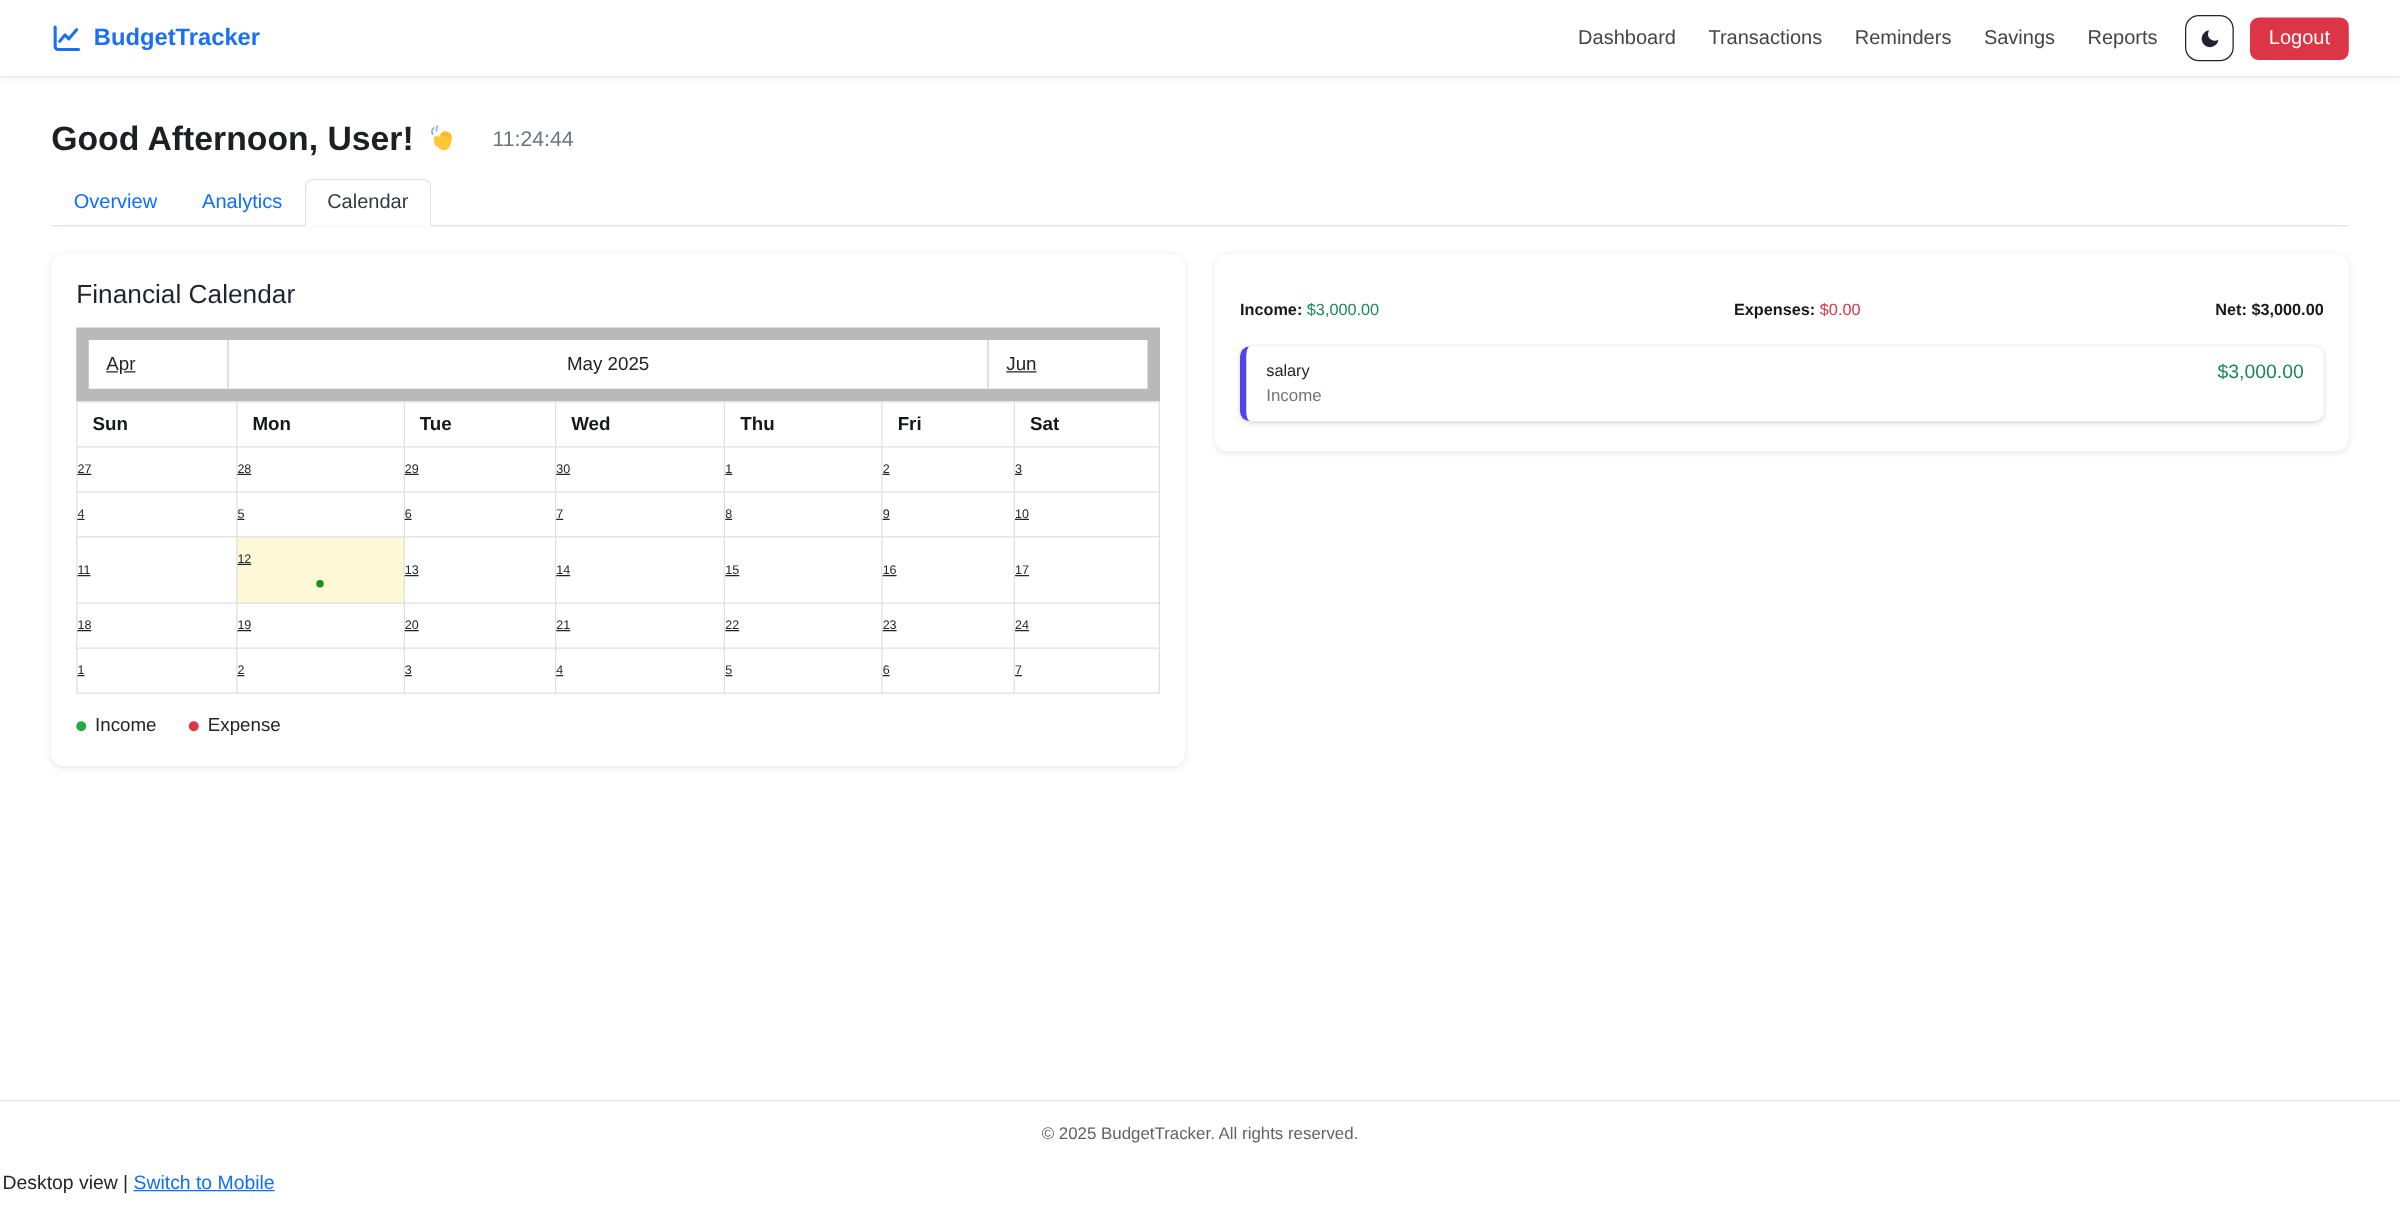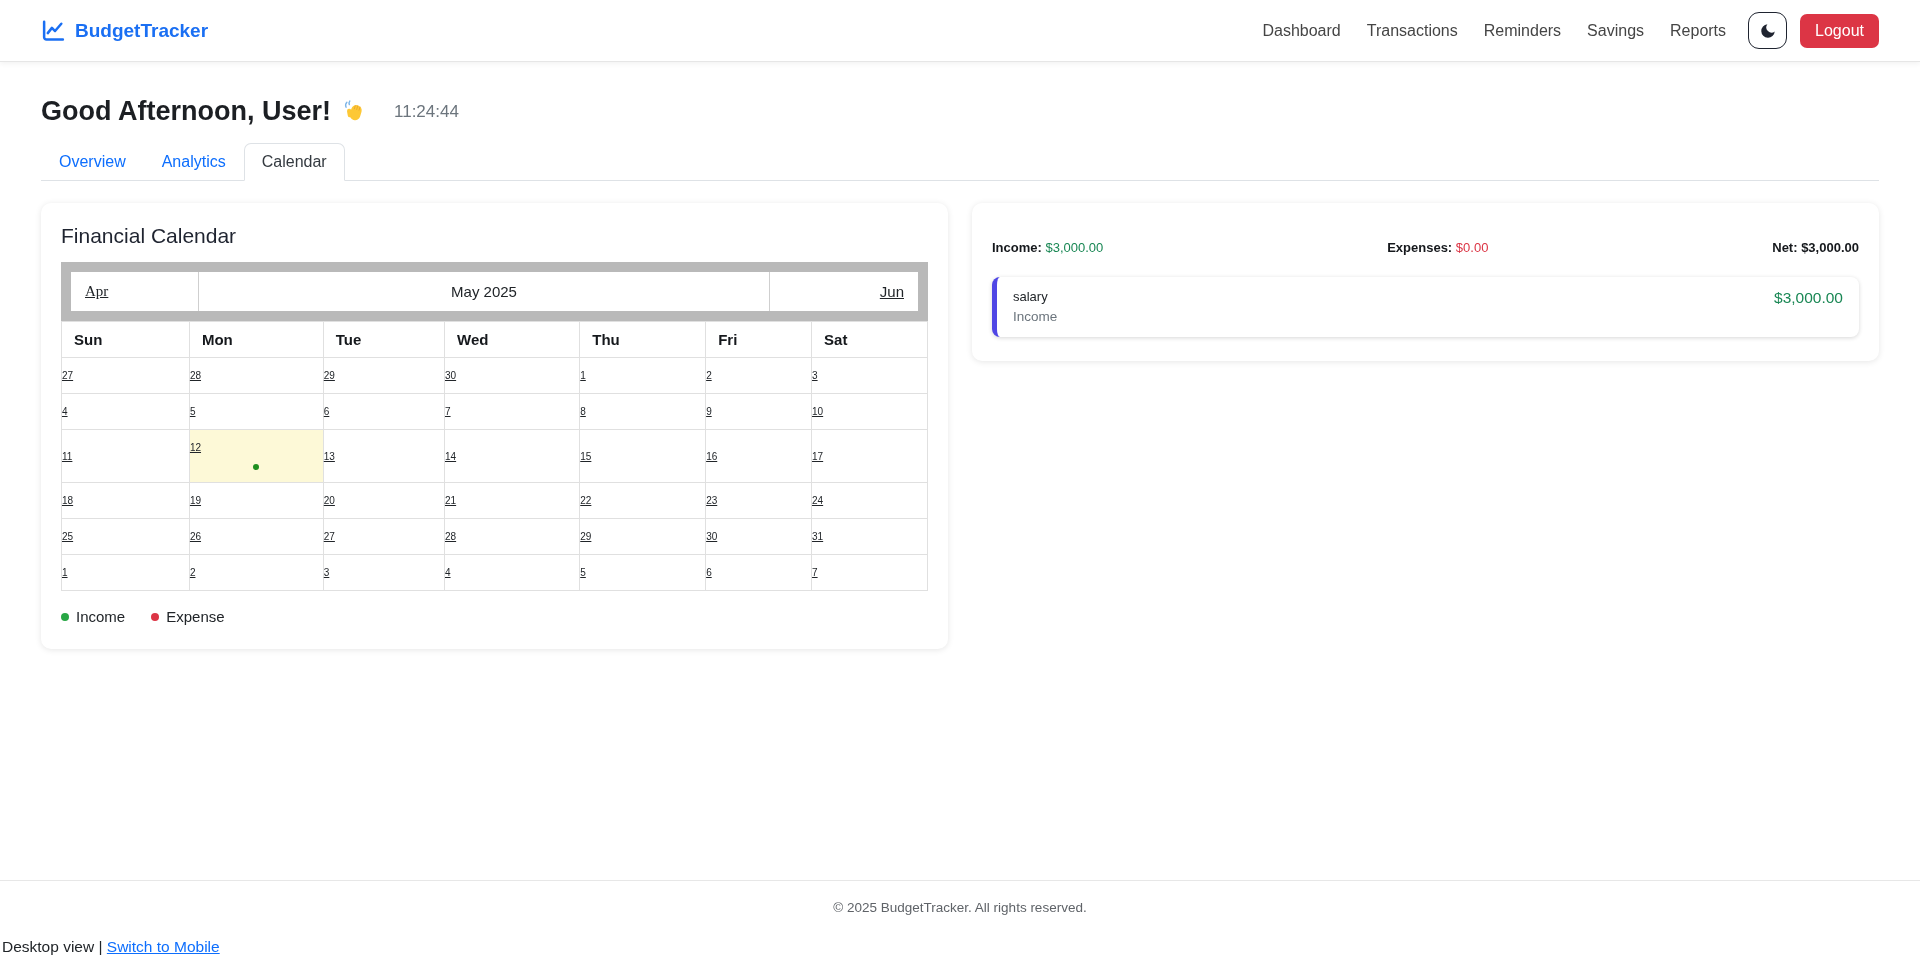--- a/index.html
+++ b/index.html
@@ -53,23 +53,23 @@
   .card {
     flex:1; background:#fff; border-radius:10px; padding:21px 20px 24px;
     box-shadow:0 1px 6px rgba(0,0,0,0.10);
   }
   .card-title { font-size:21px; font-weight:500; color:#1f2430; }
 
   
   .month-frame { background:#b9b9b9; padding:10px; margin-top:14px; }
   .month-row { display:flex; background:#fff; align-items:stretch; }
   .month-cell { padding:11px 14px; font-size:15px; }
-  .month-prev { width:128px; border-right:1px solid #cfcfcf;font-family:Liberation Serif, serif; }
+  .month-prev { width:112px; border-right:1px solid #cfcfcf; }
   .month-label { flex:1; text-align:center; color:#212529; }
-  .month-next { width:149px; border-left:1px solid #cfcfcf; text-align:right; }
+  .month-next { width:128px; border-left:1px solid #cfcfcf; text-align:left; }
   .month-cell a { color:#212529; }
 
   table.cal { width:100%; border-collapse:collapse; }
   table.cal th, table.cal td { border:1px solid #e0e0e0; }
   table.cal th {
     text-align:left; font-size:15px; font-weight:700; color:#15181c;
     padding:9px 12px; height:24px;
   }
   table.cal td { text-align:left; font-size:10px; padding:12px 0; }
   table.cal td a { color:#212529; }
@@ -228,29 +228,20 @@
           <tr>
             <td><a>18</a></td>
             <td><a>19</a></td>
             <td><a>20</a></td>
             <td><a>21</a></td>
             <td><a>22</a></td>
             <td><a>23</a></td>
             <td><a>24</a></td>
           </tr>
           <tr>
-            <td><a>25</a></td>
-            <td><a>26</a></td>
-            <td><a>27</a></td>
-            <td><a>28</a></td>
-            <td><a>29</a></td>
-            <td><a>30</a></td>
-            <td><a>31</a></td>
-          </tr>
-          <tr>
             <td><a>1</a></td>
             <td><a>2</a></td>
             <td><a>3</a></td>
             <td><a>4</a></td>
             <td><a>5</a></td>
             <td><a>6</a></td>
             <td><a>7</a></td>
           </tr>
         </tbody>
       </table>

